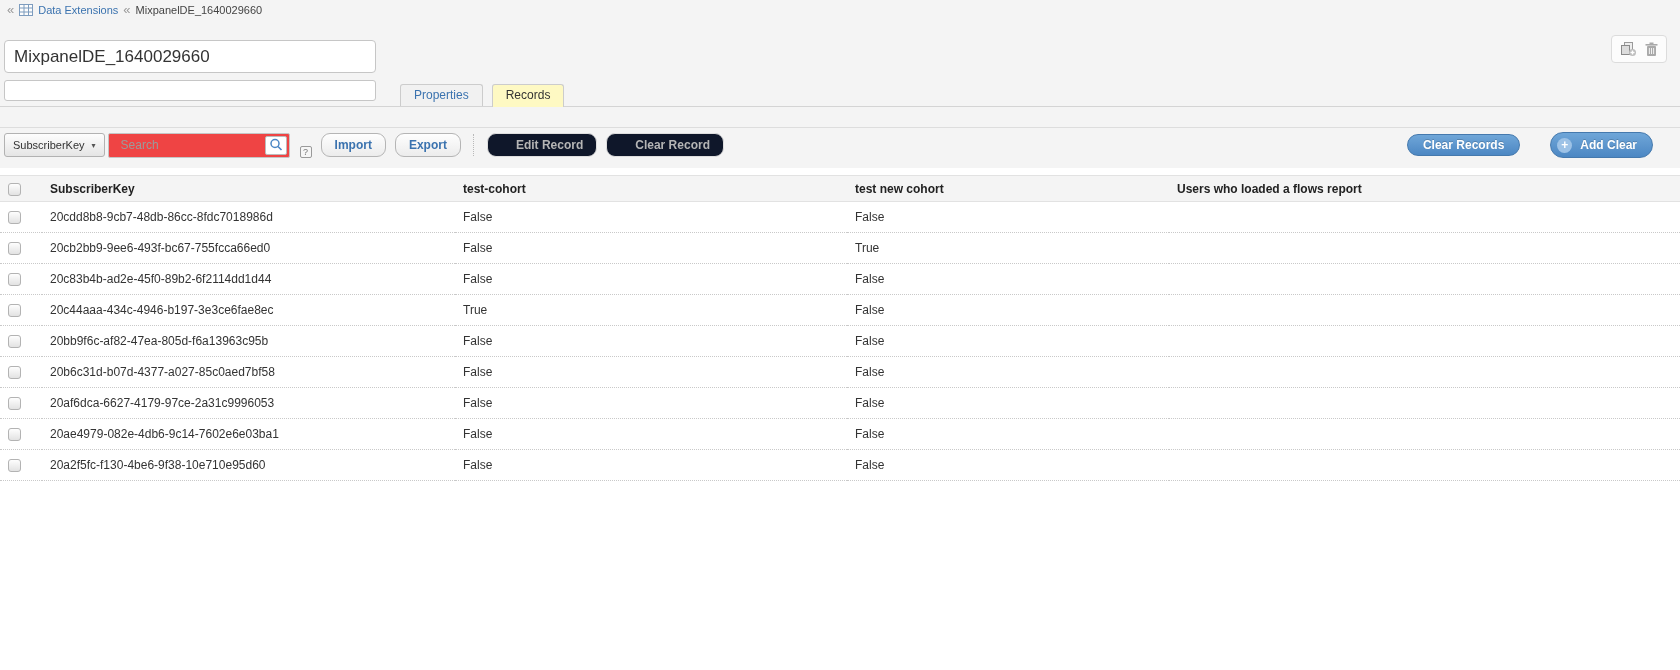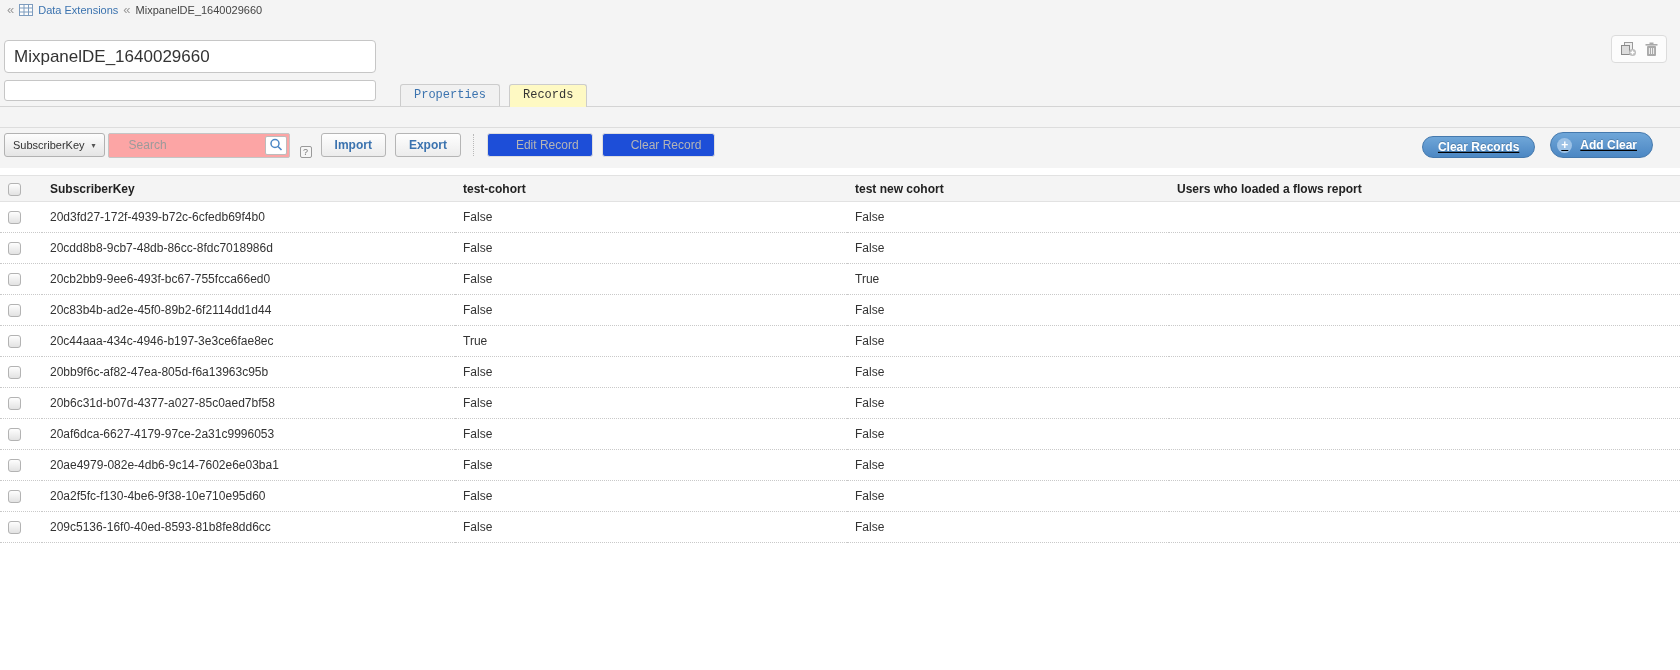--- a/index.html
+++ b/index.html
@@ -37,62 +37,62 @@
 
   
   .tabstrip {
     position:absolute; top:84px; left:0; width:1680px; height:22px;
     border-bottom:1px solid #d4d4d4; box-sizing:content-box;
     padding-left:400px; display:flex; gap:9px; align-items:flex-start;
   }
   .tab {
     box-sizing:border-box; height:22px; line-height:21px; padding:0 13px;
     border:1px solid #ccc; border-bottom:none; border-radius:3px 3px 0 0;
-    background:#f1f1f1; font-size:12px; color:#3b73af; cursor:pointer;font-family:Liberation Mono, monospace;
+    background:#f1f1f1; font-size:12px; color:#3b73af; cursor:pointer;
   }
   .tab.active { height:23px; background:#fef9c3; color:#333; }
 
   
   .toolbar {
     position:absolute; top:127px; left:0; width:1680px; height:41px;
     border-top:1px solid #ddd;
   }
   .toolbar-left { position:absolute; top:4px; left:4px; display:flex; align-items:center; }
   .field-dropdown {
     height:24px; box-sizing:border-box; padding:0 8px;
     background:linear-gradient(#fdfdfd,#e5e5e5); border:1px solid #b2b2b2; border-radius:3px;
     font-size:11px; color:#333; display:inline-flex; align-items:center; gap:7px; cursor:pointer;
   }
   .caret { font-size:8px; color:#555; }
   .search-wrap { position:relative; margin-left:3px; }
   .search-input {
     box-sizing:border-box; width:182px; height:25px; border:1px solid #c5c5c5; border-radius:2px;
-    background:#fca5a5; padding:0 28px 0 20px; font-family:inherit; font-size:12px; color:#333;
+    background:#ef4444; padding:0 28px 0 12px; font-family:inherit; font-size:12px; color:#333;
   }
   .search-input::placeholder { color:#9b9b9b; opacity:1; }
   .search-btn {
     position:absolute; right:3px; top:3px; width:22px; height:19px; box-sizing:border-box;
     border:1px solid #bcbcbc; border-radius:2px; background:#fff;
     display:flex; align-items:center; justify-content:center; cursor:pointer;
   }
   .help {
     width:12px; height:12px; box-sizing:border-box; border:1px solid #9a9a9a; border-radius:2px;
     color:#777; font-size:9px; line-height:10px; text-align:center;
     margin:14px 0 0 10px; cursor:pointer; background:#f6f6f6;
   }
   .btn {
     height:24px; box-sizing:border-box; padding:0 13px; margin-left:9px;
-    border:1px solid #b5b5b5; border-radius:3px; background:linear-gradient(#fefefe,#ececec);
+    border:1px solid #b5b5b5; border-radius:9px; background:linear-gradient(#fefefe,#ececec);
     font-family:inherit; font-size:12px; font-weight:bold; color:#3b73af; cursor:pointer;
   }
   .btn.disabled {
-    color:#b5b5b5; border-color:#dedede; background:#1d4ed8; font-weight:normal; cursor:default;padding-left:28px;
+    color:#b5b5b5; border-color:#dedede; background:#0f172a; font-weight:bold; cursor:default;padding-left:28px;
   }
   .vsep { width:0; height:22px; border-left:1px dotted #b9b9b9; margin:0 4px 0 12px; }
-  .toolbar-right { position:absolute; top:4px; right:27px; display:flex; align-items:flex-end; gap:15px;text-decoration:underline; }
+  .toolbar-right { position:absolute; top:4px; right:27px; display:flex; align-items:center; gap:30px; }
   .pill {
     height:22px; box-sizing:border-box; border-radius:11px; padding:0 15px;
     background:linear-gradient(#6fa6d8,#4c87c3); border:1px solid #4579ad;
     color:#fff; font-family:inherit; font-size:12px; font-weight:bold;
     text-shadow:0 -1px 0 rgba(0,0,0,0.18); cursor:pointer;
   }
   .pill.add { height:26px; border-radius:13px; display:flex; align-items:center; gap:8px; padding:0 15px 0 6px; }
   .plus-circle {
     width:15px; height:15px; border-radius:50%; background:#9dc2e6;
     color:#fff; font-size:12px; line-height:15px; text-align:center; font-weight:bold; text-shadow:none;
@@ -215,27 +215,20 @@
         <tr>
           <th><span class="checkbox"></span></th>
           <th>SubscriberKey</th>
           <th>test-cohort</th>
           <th>test new cohort</th>
           <th>Users who loaded a flows report</th>
         </tr>
       </thead>
       <tbody>
 
-  <tr class="data-row">
-    <td><span class="checkbox"></span></td>
-    <td>20d3fd27-172f-4939-b72c-6cfedb69f4b0</td>
-    <td>False</td>
-    <td>False</td>
-    <td></td>
-  </tr>
 
   <tr class="data-row">
     <td><span class="checkbox"></span></td>
     <td>20cdd8b8-9cb7-48db-86cc-8fdc7018986d</td>
     <td>False</td>
     <td>False</td>
     <td></td>
   </tr>
 
   <tr class="data-row">
@@ -297,24 +290,17 @@
   </tr>
 
   <tr class="data-row">
     <td><span class="checkbox"></span></td>
     <td>20a2f5fc-f130-4be6-9f38-10e710e95d60</td>
     <td>False</td>
     <td>False</td>
     <td></td>
   </tr>
 
-  <tr class="data-row">
-    <td><span class="checkbox"></span></td>
-    <td>209c5136-16f0-40ed-8593-81b8fe8dd6cc</td>
-    <td>False</td>
-    <td>False</td>
-    <td></td>
-  </tr>
 </tbody>
     </table>
   </div>
 
 </div>
 
 </body></html>

